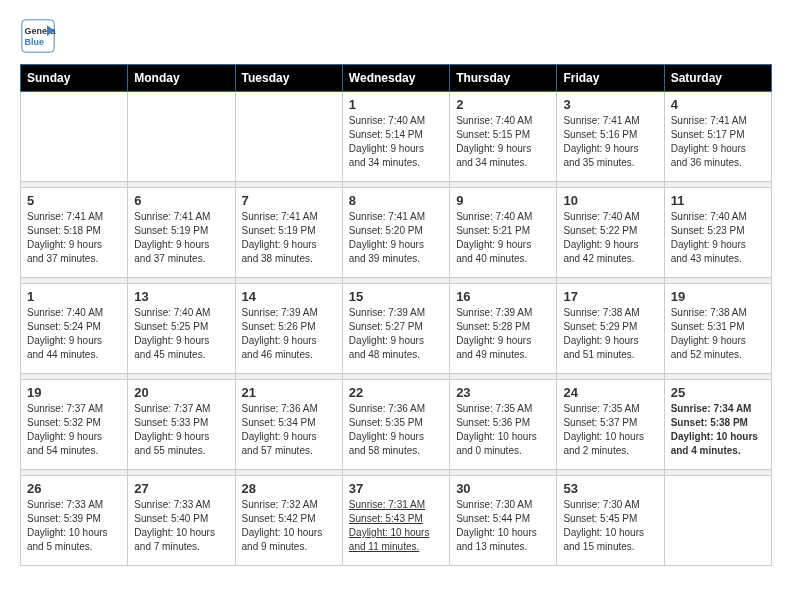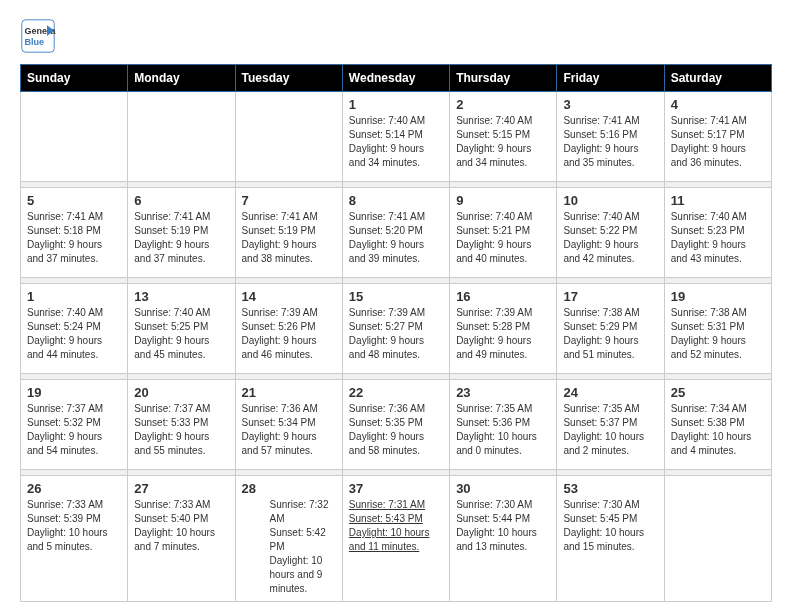--- a/index.html
+++ b/index.html
@@ -298,21 +298,21 @@
 Daylight: 10 hours and 0 minutes.</div>
           </td>
           <td>
             <div class="day-num">24</div>
             <div class="day-info" style="white-space: pre-line;">Sunrise: 7:35 AM
 Sunset: 5:37 PM
 Daylight: 10 hours and 2 minutes.</div>
           </td>
           <td>
             <div class="day-num">25</div>
-            <div class="day-info" style="white-space: pre-line;">Sunrise: 7:34 AM
+            <div class="day-info" style="white-space: pre-line; font-weight: bold;">Sunrise: 7:34 AM
 Sunset: 5:38 PM
 Daylight: 10 hours and 4 minutes.</div>
           </td>
         </tr>
         <tr class="separator-row">
           <td></td>
           <td></td>
           <td></td>
           <td></td>
           <td></td>
@@ -327,21 +327,21 @@
 Daylight: 10 hours and 5 minutes.</div>
           </td>
           <td>
             <div class="day-num">27</div>
             <div class="day-info" style="white-space: pre-line;">Sunrise: 7:33 AM
 Sunset: 5:40 PM
 Daylight: 10 hours and 7 minutes.</div>
           </td>
           <td>
             <div class="day-num">28</div>
-            <div class="day-info" style="white-space: pre-line; margin-left: 28px;">Sunrise: 7:32 AM
+            <div class="day-info" style="white-space: pre-line;">Sunrise: 7:32 AM
 Sunset: 5:42 PM
 Daylight: 10 hours and 9 minutes.</div>
           </td>
           <td>
             <div class="day-num">37</div>
             <div class="day-info" style="white-space: pre-line; text-decoration: underline;">Sunrise: 7:31 AM
 Sunset: 5:43 PM
 Daylight: 10 hours and 11 minutes.</div>
           </td>
           <td>

